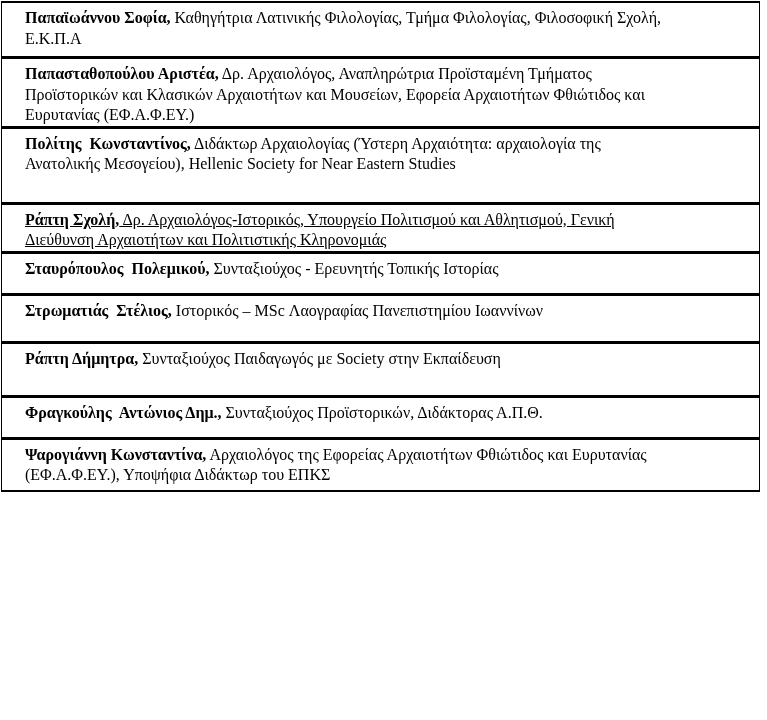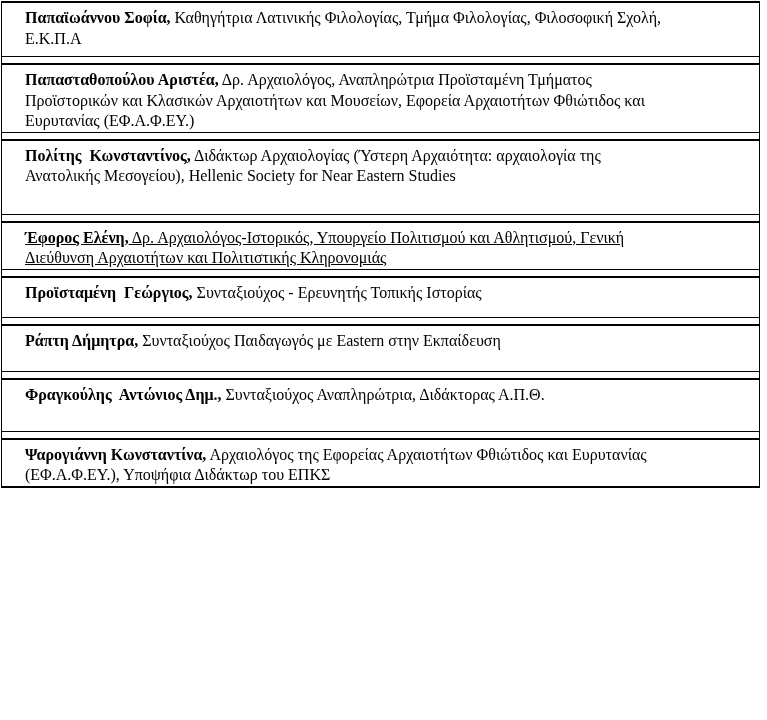--- a/index.html
+++ b/index.html
@@ -24,21 +24,20 @@
     width: 759px;
     margin-left: 1px;
     border-left: 1.5px solid #000000;
     border-right: 1.5px solid #000000;
   }
   .row {
     box-sizing: border-box;
     border-top: 2px solid #000000;
     border-bottom: 1px solid #000000;
     padding: 5px 6px 0 23px;
-    margin-bottom: 6px;
     white-space: pre-wrap;
     overflow: hidden;
   }
   .row:last-child { margin-bottom: 0; border-bottom-width: 2px; }
   .row .b { font-weight: bold; }
 
   
   .row:nth-child(1)  { min-height: 56px; }
   .row:nth-child(2)  { min-height: 48px; }
   .row:nth-child(3)  { min-height: 76px; }
@@ -63,30 +62,31 @@
 Ε.Κ.Π.Α</span></div>
 
 
     <div class="row"><span></span><span class="b">Παπασταθοπούλου Αριστέα,</span><span> Δρ. Αρχαιολόγος, Αναπληρώτρια Προϊσταμένη Τμήματος
 Προϊστορικών και Κλασικών Αρχαιοτήτων και Μουσείων, Εφορεία Αρχαιοτήτων Φθιώτιδος και
 Ευρυτανίας (ΕΦ.Α.Φ.ΕΥ.)</span></div>
 
     <div class="row"><span></span><span class="b">Πολίτης  Κωνσταντίνος,</span><span> Διδάκτωρ Αρχαιολογίας (Ύστερη Αρχαιότητα: αρχαιολογία της
 Ανατολικής Μεσογείου), Hellenic Society for Near Eastern Studies</span></div>
 
-    <div class="row"><span></span><span class="b">Έφορος Ελένη,</span><span> Δρ. Αρχαιολόγος-Ιστορικός, Υπουργείο Πολιτισμού και Αθλητισμού, Γενική
+    <div class="row"><span></span><span class="b">Ράπτη Σχολή,</span><span> Δρ. Αρχαιολόγος-Ιστορικός, Υπουργείο Πολιτισμού και Αθλητισμού, Γενική
 Διεύθυνση Αρχαιοτήτων και Πολιτιστικής Κληρονομιάς</span></div>
 
 
-    <div class="row"><span></span><span class="b">Προϊσταμένη  Γεώργιος,</span><span> Συνταξιούχος - Ερευνητής Τοπικής Ιστορίας</span></div>
+    <div class="row"><span></span><span class="b">Σταυρόπουλος  Πολεμικού,</span><span> Συνταξιούχος - Ερευνητής Τοπικής Ιστορίας</span></div>
+
+    <div class="row"><span></span><span class="b">Στρωματιάς  Στέλιος,</span><span> Ιστορικός – MSc Λαογραφίας Πανεπιστημίου Ιωαννίνων</span></div>
 
 
-
-    <div class="row"><span></span><span class="b">Ράπτη Δήμητρα,</span><span> Συνταξιούχος Παιδαγωγός με Eastern στην Εκπαίδευση</span></div>
+    <div class="row"><span></span><span class="b">Ράπτη Δήμητρα,</span><span> Συνταξιούχος Παιδαγωγός με Society στην Εκπαίδευση</span></div>
 
 
-    <div class="row"><span></span><span class="b">Φραγκούλης  Αντώνιος Δημ.,</span><span> Συνταξιούχος Αναπληρώτρια, Διδάκτορας Α.Π.Θ.</span></div>
+    <div class="row"><span></span><span class="b">Φραγκούλης  Αντώνιος Δημ.,</span><span> Συνταξιούχος Προϊστορικών, Διδάκτορας Α.Π.Θ.</span></div>
 
     <div class="row"><span></span><span class="b">Ψαρογιάννη Κωνσταντίνα,</span><span> Αρχαιολόγος της Εφορείας Αρχαιοτήτων Φθιώτιδος και Ευρυτανίας
 (ΕΦ.Α.Φ.ΕΥ.), Υποψήφια Διδάκτωρ του ΕΠΚΣ</span></div>
 
   </div>
 </div>
 
 </body></html>

